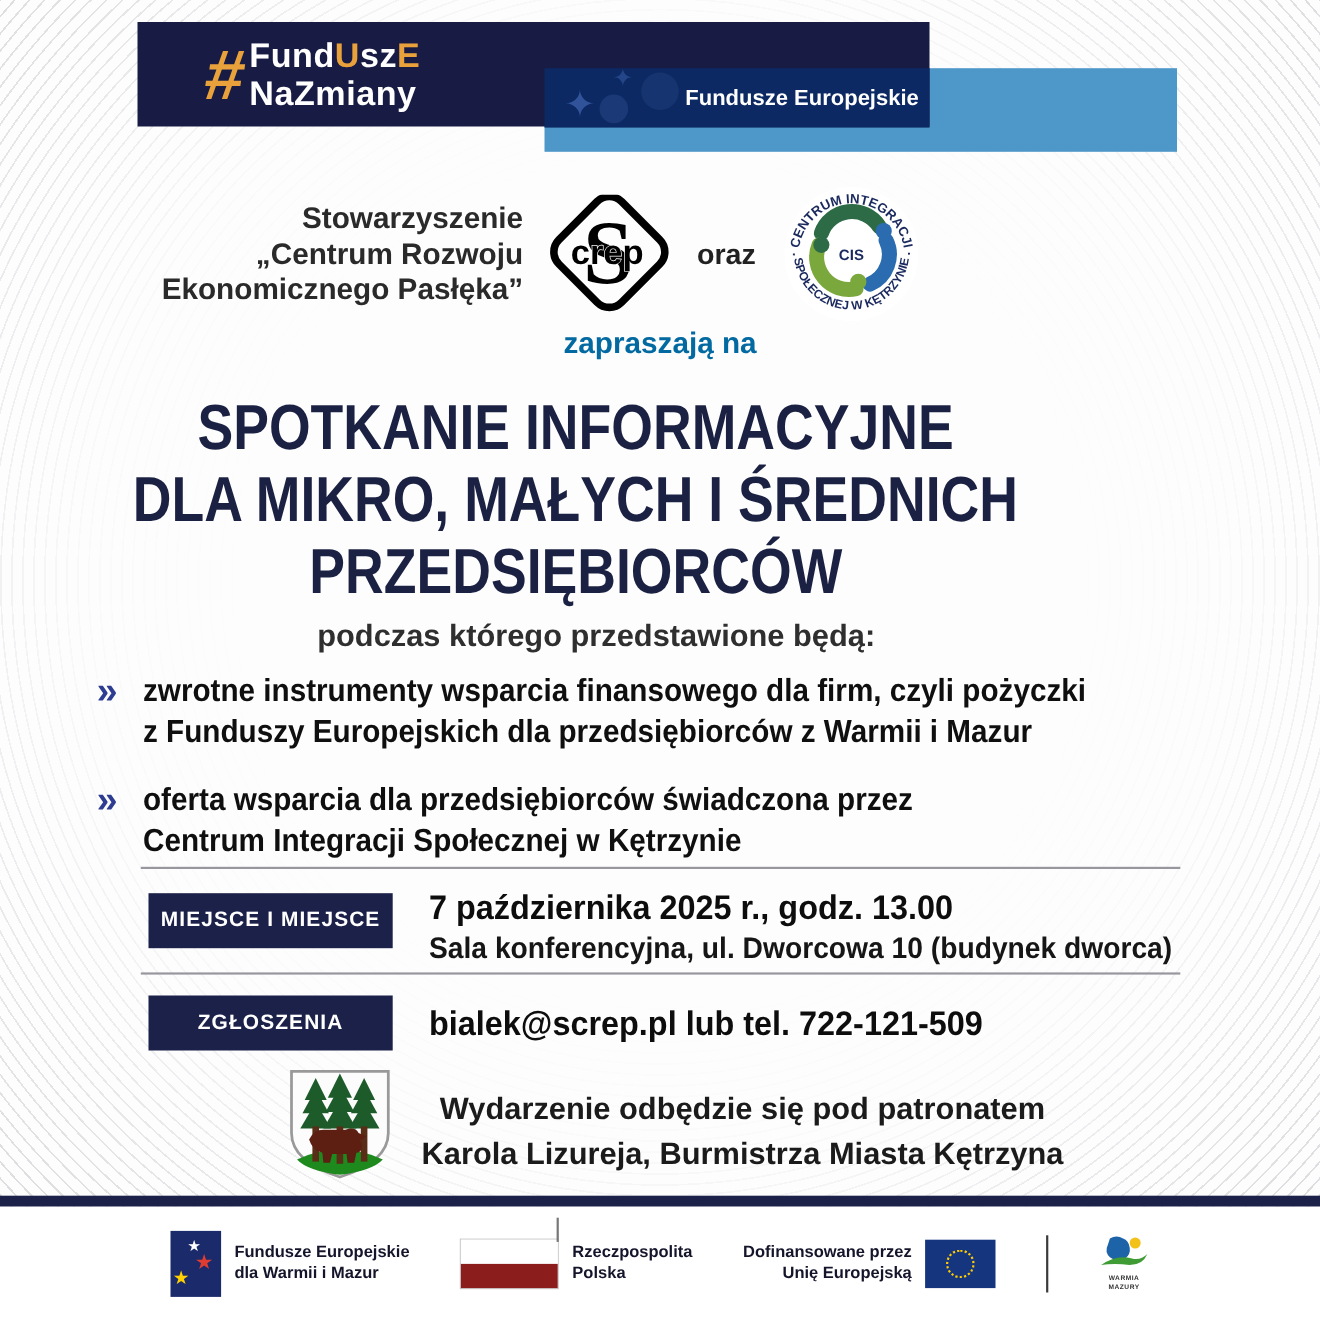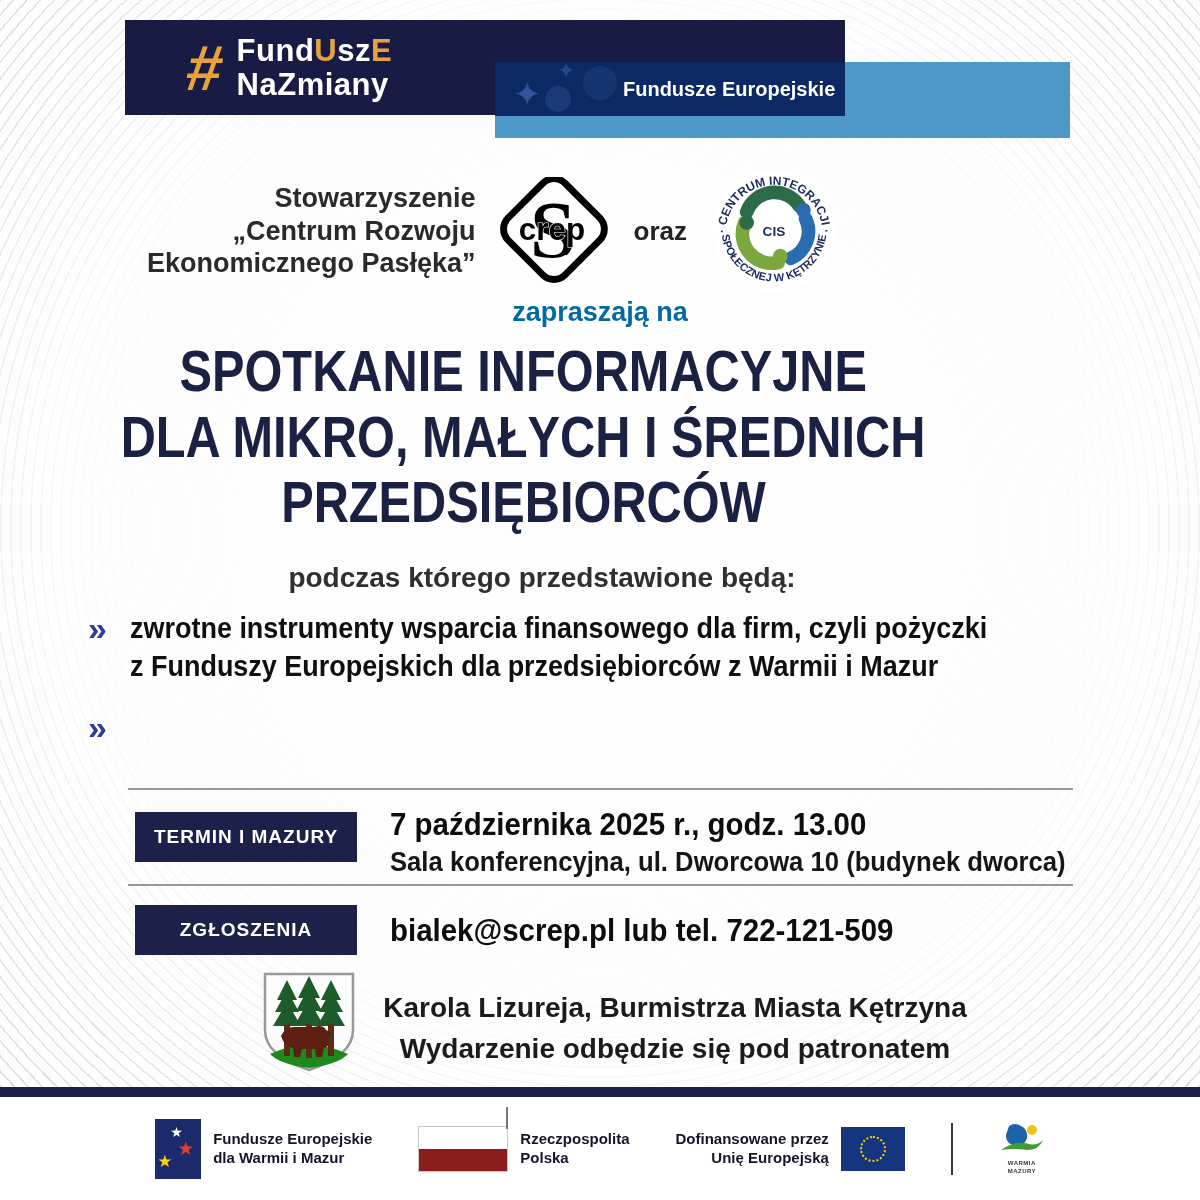--- a/index.html
+++ b/index.html
@@ -21,21 +21,21 @@
       #fdfdfe 0 360px, rgba(253,253,254,.92) 520px,
       rgba(253,253,254,.45) 700px, rgba(253,253,254,.05) 900px);
   }
   .abs{position:absolute;}
 
   
   .hdr-navy{left:125px;top:20px;width:720px;height:95px;background:#181C45;z-index:3;
     display:flex;align-items:center;}
   .hash{font-size:64px;font-weight:800;color:#E9A23B;margin-left:62px;
     transform:skewX(-8deg);line-height:1;}
-  .hdr-logo-text{margin-left:14px;line-height:34px;font-weight:800;font-size:31px;
+  .hdr-logo-text{margin-left:4px;line-height:34px;font-weight:800;font-size:31px;
     color:#fff;letter-spacing:.5px;}
   .gold{color:#E9A23B;}
   .banner-blue{left:495px;top:62px;width:575px;height:76px;background:#4E97C9;z-index:2;}
   .banner-overlap{left:495px;top:62px;width:350px;height:54px;background:#0C2963;z-index:4;
     display:flex;align-items:center;overflow:hidden;}
   .banner-stars{position:absolute;left:10px;top:-6px;width:120px;height:70px;color:#3a5ea8;}
   .banner-stars .s1{position:absolute;left:8px;top:18px;font-size:34px;opacity:.8;}
   .banner-stars .s2{position:absolute;left:52px;top:2px;font-size:22px;opacity:.55;}
   .banner-stars .c1{position:absolute;left:40px;top:30px;width:26px;height:26px;border-radius:50%;
     background:#1e3d7a;opacity:.8;}
@@ -47,21 +47,21 @@
   .org-row{left:0;top:168px;width:984px;display:flex;justify-content:center;
     align-items:center;gap:16px;z-index:5;}
   .org-text{font-size:27px;font-weight:700;color:#2a2a2a;line-height:1.2;}
   .org-left{text-align:right;}
   .org-right{text-align:left;}
   .oraz{font-size:26px;font-weight:600;color:#222;margin:0 8px;}
 
   
   .invite{left:0;top:297px;width:1200px;text-align:center;font-size:27px;
     font-weight:600;color:#0369a1;z-index:5;}
-  .title{left:0;top:338px;width:1047px;text-align:center;color:#1B2142;z-index:5;}
+  .title{left:0;top:356px;width:1047px;text-align:center;color:#1B2142;z-index:5;}
   .title div{font-size:58px;font-weight:800;line-height:1.13;letter-spacing:0;}
   .title .cond{display:inline-block;transform:scaleX(.84);transform-origin:center;}
   .subtitle{left:0;top:562px;width:1084px;text-align:center;font-size:28px;
     font-weight:600;color:#2f2f2f;z-index:5;}
 
   
   .bullets{left:88px;top:610px;width:1040px;z-index:5;}
   .bullet{display:flex;margin-bottom:24px;}
   .bullet .mark{font-size:34px;font-weight:800;color:#2E3D91;line-height:1.1;width:42px;flex:none;}
   .bullet .btxt{font-size:29px;font-weight:800;color:#0f0f0f;line-height:1.3;}
@@ -182,26 +182,30 @@
   <div class="abs bullets">
     <div class="bullet">
       <span class="mark">»</span>
       <div class="btxt">
         <div><span class="cond">zwrotne instrumenty wsparcia finansowego dla firm, czyli pożyczki</span></div>
         <div><span class="cond">z Funduszy Europejskich dla przedsiębiorców z Warmii i Mazur</span></div>
       </div>
     </div>
     <div class="bullet">
       <span class="mark">»</span>
+      <div class="btxt">
+        <div><span class="cond">oferta wsparcia dla przedsiębiorców świadczona przez</span></div>
+        <div><span class="cond">Centrum Integracji Społecznej w Kętrzynie</span></div>
+      </div>
     </div>
   </div>
 
   <div class="abs hr hr1"></div>
   <div class="abs detail-label lab1">
-    <span>TERMIN I MAZURY</span>
+    <span>MIEJSCE I MIEJSCE</span>
   </div>
   <div class="abs detail-text1">
     <div class="dt-line1"><span class="condL">7 października 2025 r., godz. 13.00</span></div>
     <div class="dt-line2"><span class="condL">Sala konferencyjna, ul. Dworcowa 10 (budynek dworca)</span></div>
   </div>
   <div class="abs hr hr2"></div>
   <div class="abs detail-label lab2">
     <span>ZGŁOSZENIA</span>
   </div>
   <div class="abs detail-text2">
@@ -221,22 +225,22 @@
       <polygon points="68,8 58,28 78,28"></polygon>
         <polygon points="68,18 56,40 80,40"></polygon>
         <polygon points="68,30 54,54 82,54"></polygon>
     </g>
     <rect x="21" y="52" width="6" height="32" fill="#5a2d16"></rect>
     <rect x="43" y="52" width="6" height="34" fill="#5a2d16"></rect>
     <rect x="65" y="52" width="6" height="32" fill="#5a2d16"></rect>
     <path d="M18,64 q4,-9 13,-9 h20 q9,-3 12,3 l7,3 -5,4 q3,10 -4,11 l-2,9 h-6 l-1,-8 h-13 l-2,8 h-6 l-1,-9 q-9,-2 -12,-12 z" fill="#5c1f12"></path>
   </svg>
   <div class="abs patronage">
+    <div>Wydarzenie odbędzie się pod patronatem</div>
     <div>Karola Lizureja, Burmistrza Miasta Kętrzyna</div>
-    <div>Wydarzenie odbędzie się pod patronatem</div>
   </div>
 
   <div class="abs navy-bar"></div>
   <div class="abs footer">
     <div class="flogo">
       <div class="fe-flag">
         <span class="st w">★</span>
         <span class="st r">★</span>
         <span class="st y">★</span>
       </div>

